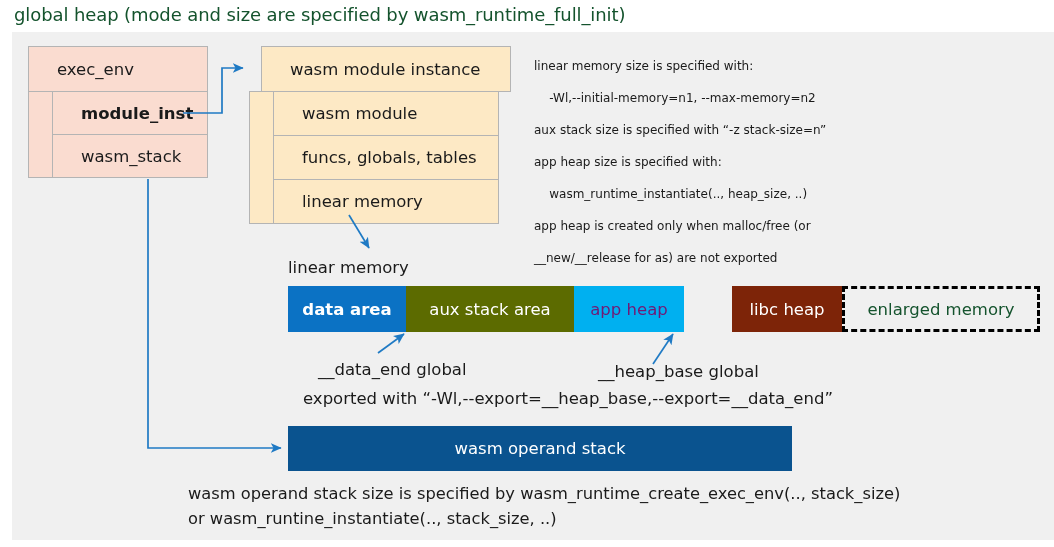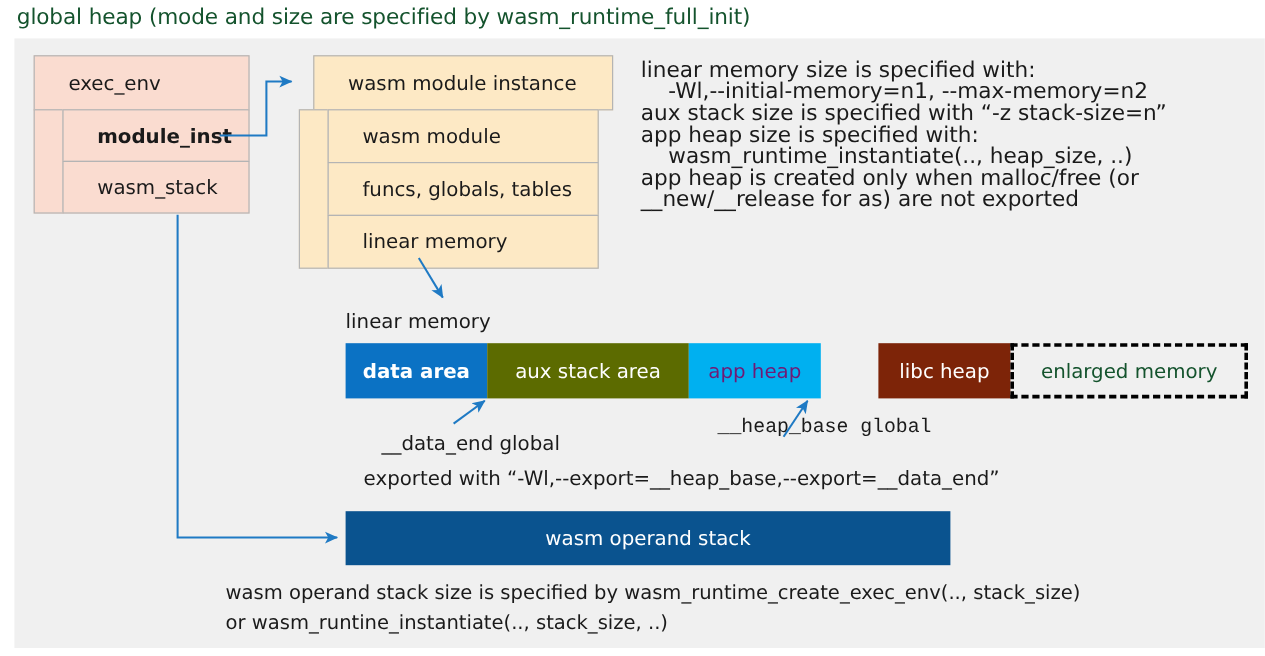--- a/index.html
+++ b/index.html
@@ -86,22 +86,22 @@
   }
   #wmi-linmem {
     left: 273px; top: 179px; width: 226px; height: 45px;
   }
 
   
   #info-text {
     left: 534px;
     top: 50px;
     width: 500px;
-    font-size: 18px;
-    line-height: 18px;
+    font-size: 12px;
+    line-height: 32px;
     color: #1a1a1a;
     white-space: pre;
   }
 
   
   #linmem-label {
     left: 288px; top: 258px;
     font-size: 16.5px;
     color: #1a1a1a;
   }
@@ -127,21 +127,21 @@
     color: #143a6b;
   }
 
   
   .annot {
     font-size: 16.5px;
     color: #1a1a1a;
     white-space: nowrap;
   }
   #data-end-label { left: 318px; top: 360px; }
-  #heap-base-label { left: 598px; top: 346px; font-family: Liberation Mono, monospace; }
+  #heap-base-label { left: 598px; top: 362px; }
   #exported-label { left: 303px; top: 389px; text-align: center; }
 
   
   #operand-stack {
     left: 288px; top: 426px;
     width: 504px; height: 45px;
     background: #0a538f;
     display: flex;
     align-items: center;
     justify-content: center;

